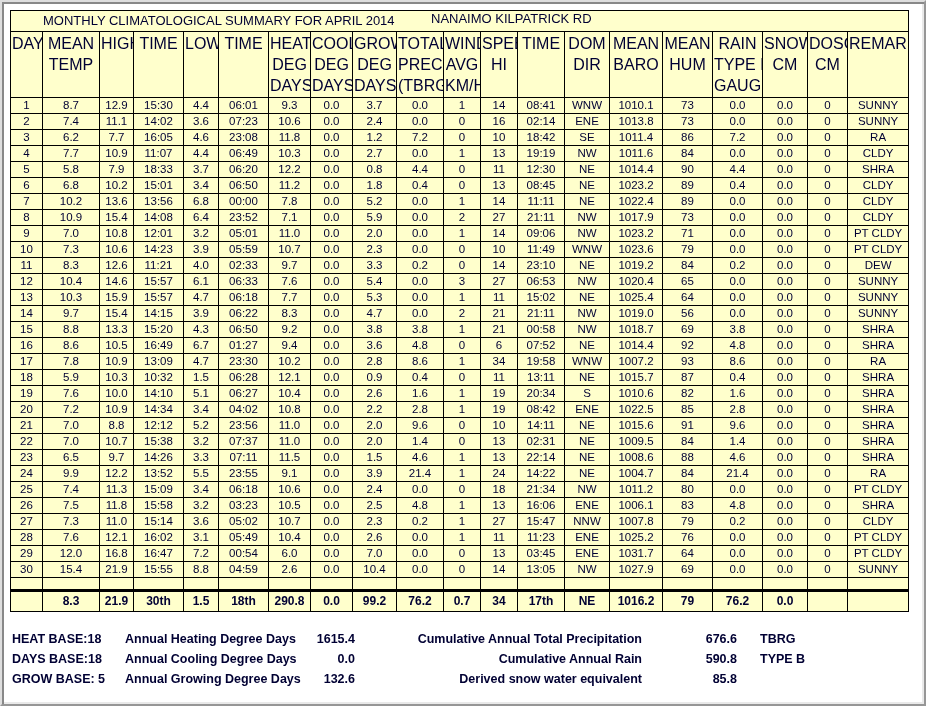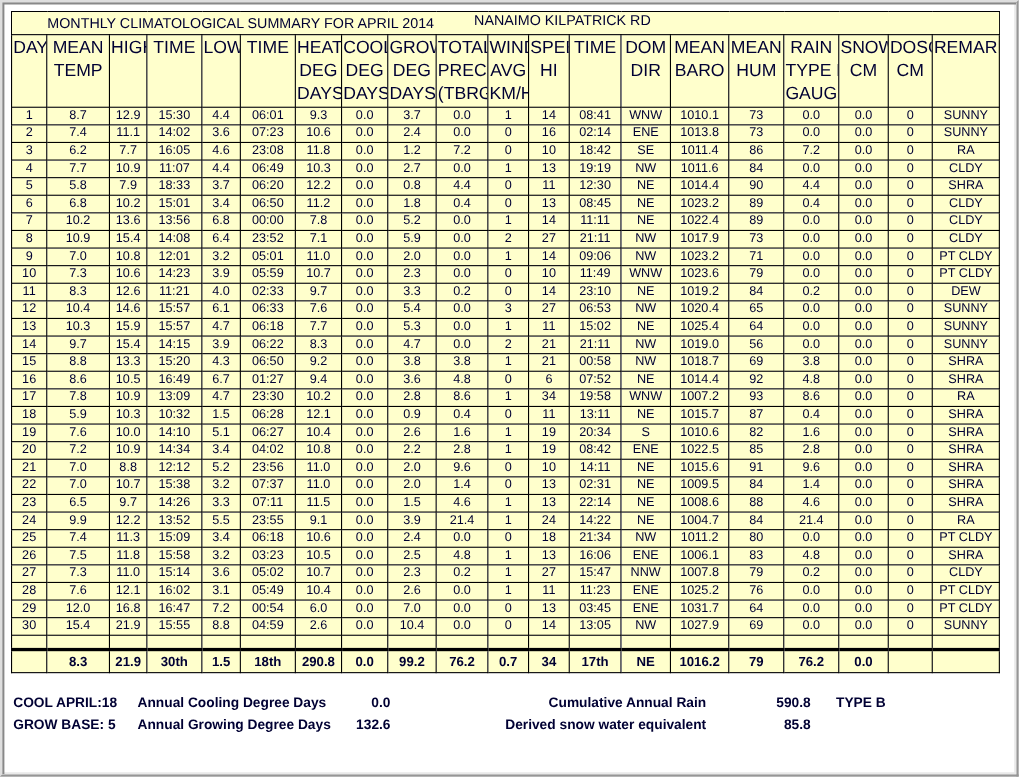--- a/index.html
+++ b/index.html
@@ -837,21 +837,29 @@
           <td>76.2</td>
           <td>0.0</td>
           <td></td>
           <td></td>
         </tr>
       </tbody>
   </table>
 
   <div class="footer">
     <div class="footer-line">
-      <span class="f-label">COOL APRIL:18</span>
+      <span class="f-label">HEAT BASE:18</span>
+      <span class="f-desc">Annual Heating Degree Days</span>
+      <span class="f-value">1615.4</span>
+      <span class="f-desc2">Cumulative Annual Total Precipitation</span>
+      <span class="f-value2">676.6</span>
+      <span class="f-note">TBRG</span>
+    </div>
+    <div class="footer-line">
+      <span class="f-label">DAYS BASE:18</span>
       <span class="f-desc">Annual Cooling Degree Days</span>
       <span class="f-value">0.0</span>
       <span class="f-desc2">Cumulative Annual Rain</span>
       <span class="f-value2">590.8</span>
       <span class="f-note">TYPE B</span>
     </div>
     <div class="footer-line">
       <span class="f-label">GROW BASE: 5</span>
       <span class="f-desc">Annual Growing Degree Days</span>
       <span class="f-value">132.6</span>

